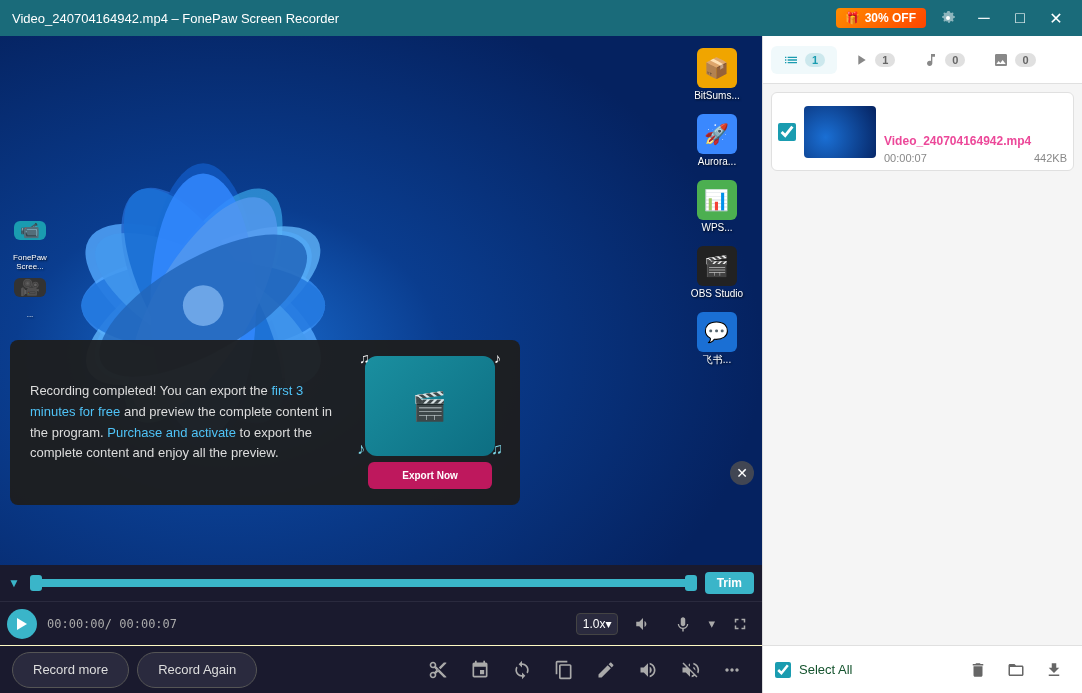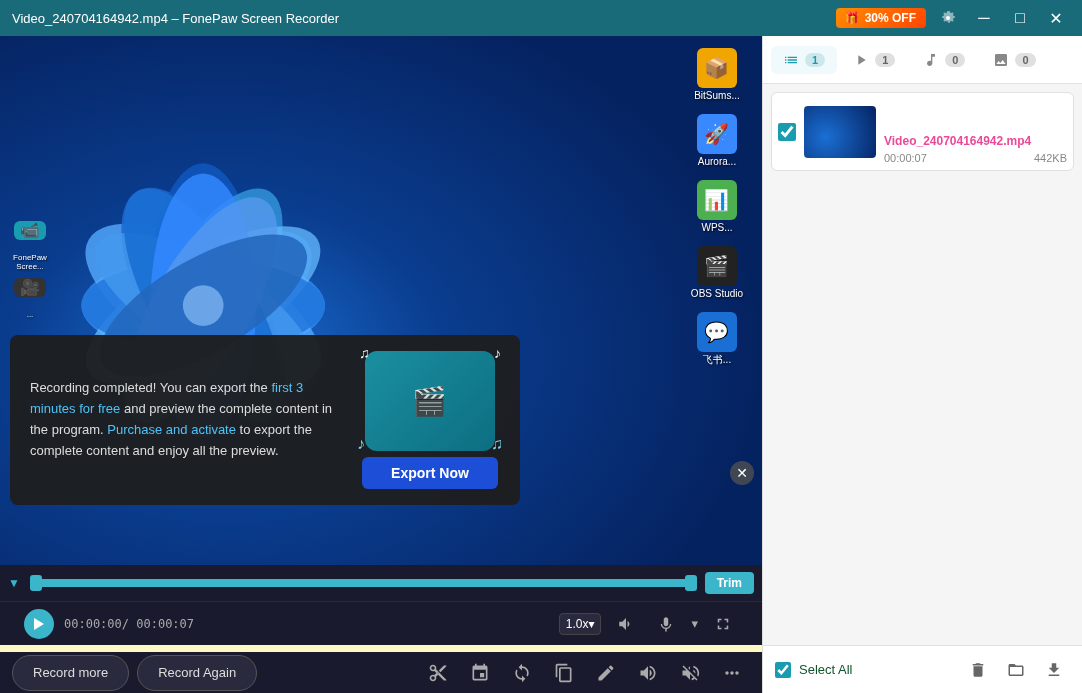--- a/index.html
+++ b/index.html
@@ -200,29 +200,29 @@
       background: linear-gradient(135deg, #1a8fa0, #0d6e82);
       border-radius: 12px;
       display: flex;
       flex-direction: column;
       align-items: center;
       justify-content: center;
       position: relative;
       gap: 8px;
     }
     .export-now-btn {
-      background: #1d4ed8;
+      background: #be185d;
       color: white;
       border: none;
       border-radius: 6px;
       padding: 8px 20px;
-      font-size: 14px;
+      font-size: 10px;
       font-weight: 600;
       cursor: pointer;
-      width: 136px;
+      width: 124px;
     }
 
     
     .timeline-bar {
       height: 36px;
       background: #1a1a2e;
       display: flex;
       align-items: center;
       padding: 0 8px;
       gap: 8px;
@@ -268,21 +268,21 @@
       font-weight: 600;
       cursor: pointer;
     }
 
     
     .playback-controls {
       height: 44px;
       background: #1a1a2e;
       display: flex;
       align-items: center;
-      padding: 0 24px;
+      padding: 0 7px;
       gap: 10px;
       border-top: 1px solid #2a2a3e;
     }
     .play-btn {
       width: 30px;
       height: 30px;
       background: #3ab5c9;
       border: none;
       border-radius: 50%;
       color: white;
@@ -324,21 +324,21 @@
     }
 
     
     .bottom-buttons {
       height: 48px;
       background: #1a1a2e;
       display: flex;
       align-items: center;
       padding: 8px 12px;
       gap: 8px;
-      border-top: 7px solid #fef9c3;
+      border-top: 1px solid #fef9c3;
     }
     .record-btn {
       height: 36px;
       border-radius: 18px;
       border: 1px solid #555;
       background: #2a2a3e;
       color: #ddd;
       padding: 0 20px;
       font-size: 13px;
       cursor: pointer;

